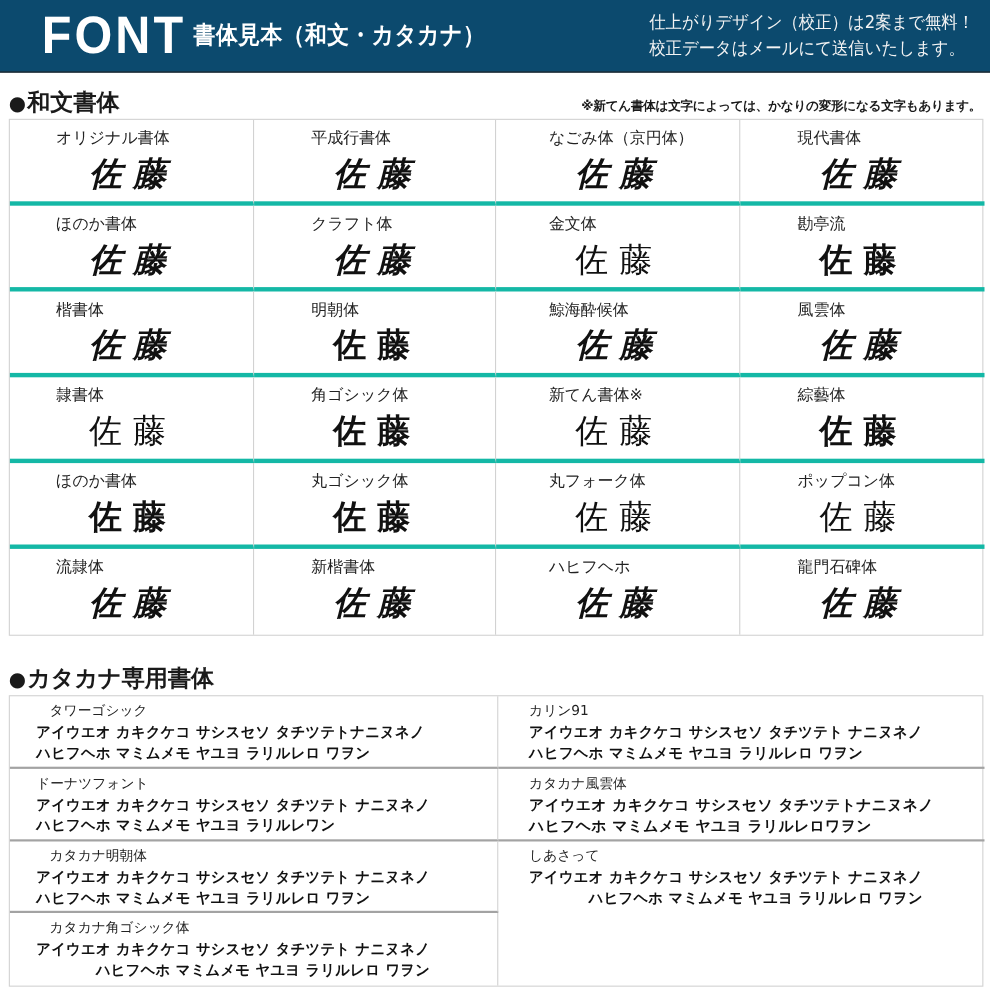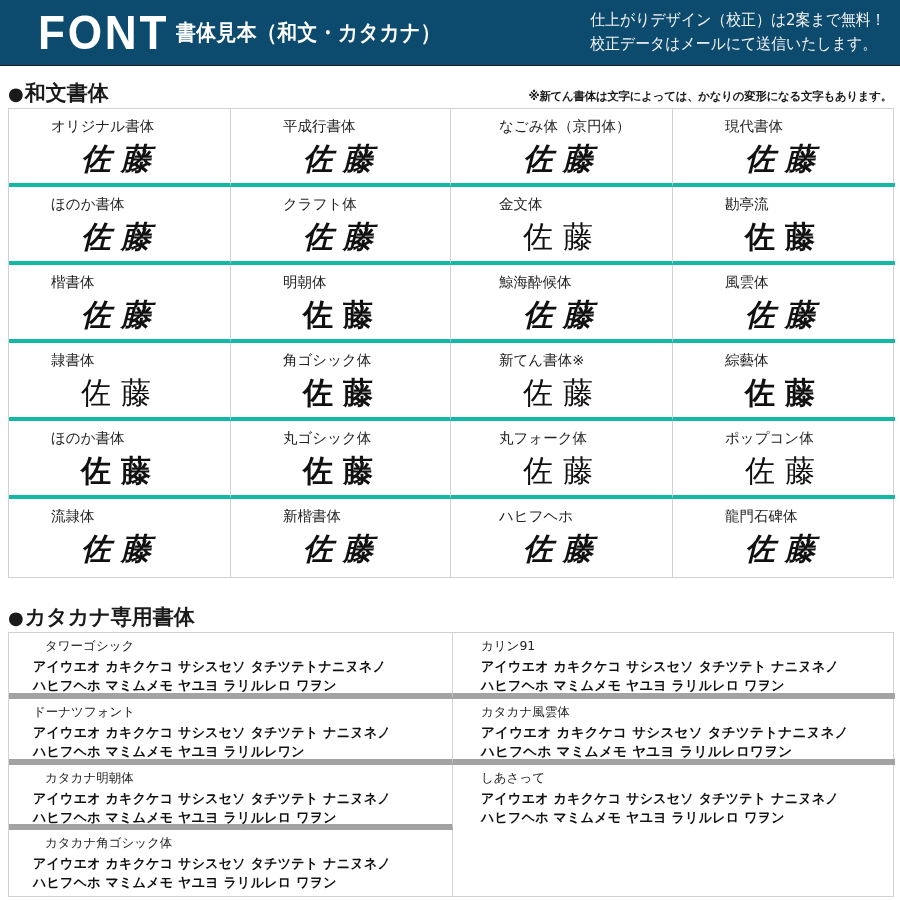--- a/index.html
+++ b/index.html
@@ -69,24 +69,24 @@
   .s-thin  { font-family: "DejaVu Sans", sans-serif; font-weight: normal; }
   .s-sans  { font-family: "DejaVu Sans", sans-serif; font-weight: bold; }
   .s-light { font-family: "DejaVu Serif", serif; font-weight: normal; }
 
   .kata-grid {
     position: absolute; left: 8px; top: 632px; width: 886px; height: 265px;
     display: grid; grid-template-columns: 444px 442px; grid-template-rows: repeat(4, 1fr);
     border: 1px solid #d2d2d2;
   }
   .kata-cell {
-    border-right: 1px solid #d2d2d2; border-bottom: 6px solid #a3a3a3; position: relative;
+    border-right: 1px solid #d2d2d2; border-bottom: 2px solid #a3a3a3; position: relative;
   }
   .kata-cell:nth-child(2n) { border-right: none; }
-  .kata-cell:nth-last-child(-n+2) { border-bottom: none; }
+  .kata-cell:nth-last-child(-n+2) { border-bottom: none; text-align: right; }
   .kata-label {
     position: absolute; left: 36px; top: 5px; font-size: 12.5px; line-height: 16px;
     white-space: nowrap; color: #222;
   }
   .kata-cell:nth-child(2n) .kata-label { left: 28px; }
   .kata-cell:nth-child(2n+1):not(:nth-child(1)):not(:nth-child(3)) .kata-label { left: 36px; }
   .kata-cell:nth-child(3) .kata-label { left: 24px; }
   .kata-sample {
     position: absolute; left: 24px; top: 24px; font-size: 13.5px; line-height: 19px;
     font-weight: bold; white-space: nowrap; color: #111; letter-spacing: 0.3px;

